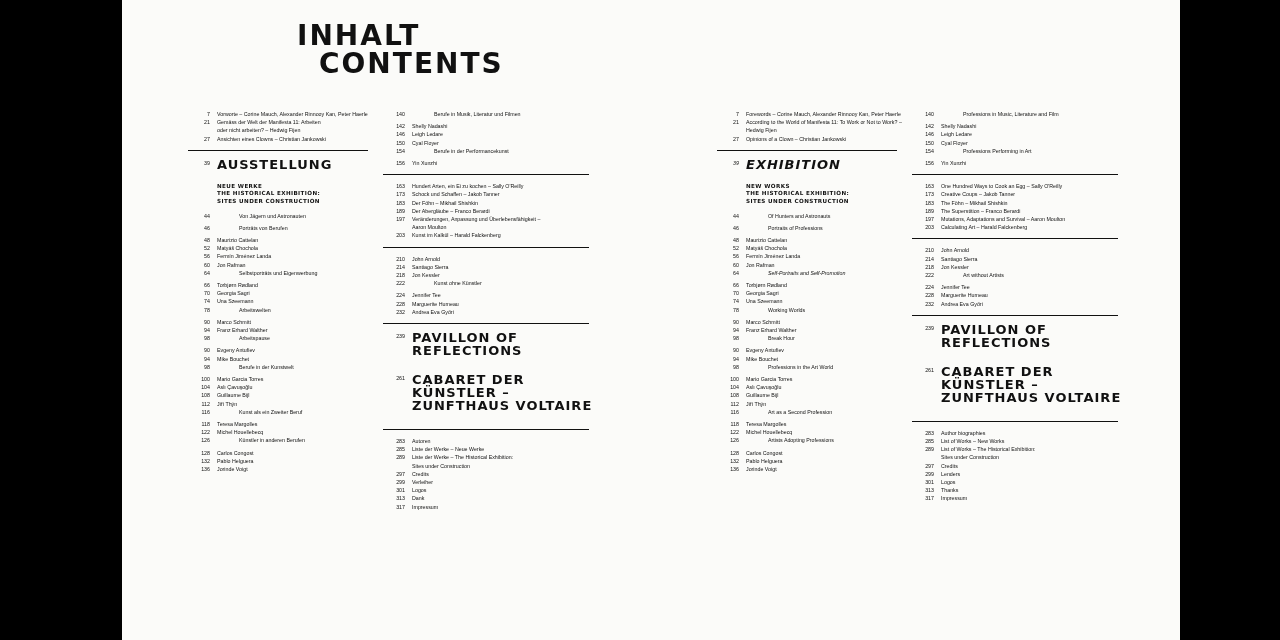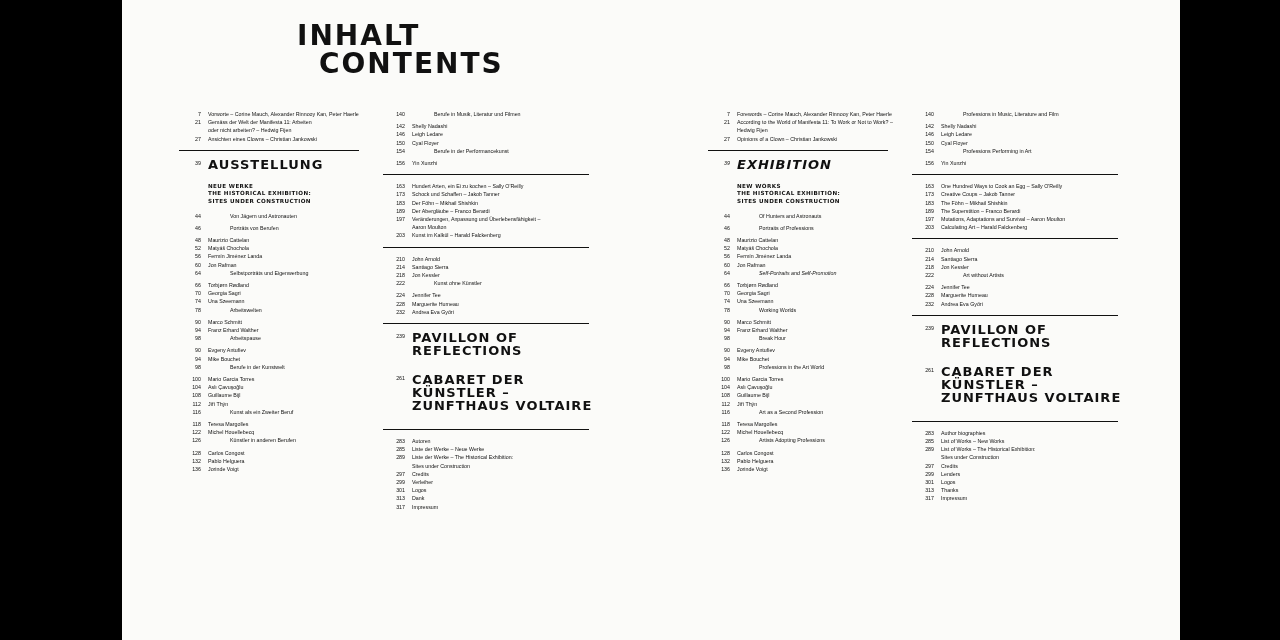--- a/index.html
+++ b/index.html
@@ -7,21 +7,21 @@
   #page{position:relative;width:1280px;height:640px;background:#000;}
   .sheet{position:absolute;top:0;background:#fbfbf9;height:640px;}
   .sheet.left{left:122px;width:529px;}
   .sheet.right{left:651px;width:529px;}
   .title{position:absolute;left:175px;top:22px;font-family:"DejaVu Sans",sans-serif;font-weight:bold;
     font-size:28px;line-height:28px;letter-spacing:2px;color:#111;}
   .title .l2{padding-left:22px;}
   .cols{position:absolute;top:110px;font-size:5.3px;color:#111;}
   .col{position:absolute;top:0;}
   
-  .c1{left:4px;width:190px;}
+  .c1{left:13px;width:190px;}
   .c2{left:208px;width:210px;}
   .entry{display:flex;align-items:flex-start;line-height:8.2px;}
   .pg{width:22px;text-align:right;flex:0 0 22px;font-size:5.3px;padding-right:7px;}
   .tx{flex:1;font-size:5.3px;}
   .tx.ind{padding-left:22px;}
   .block{margin-bottom:0;}
   .gap6{height:6px;}
   .gap10{height:10px;}
   .rule{border-top:1px solid #111;margin:7px 0 7px 0;}
   .rule.short{width:180px;}

